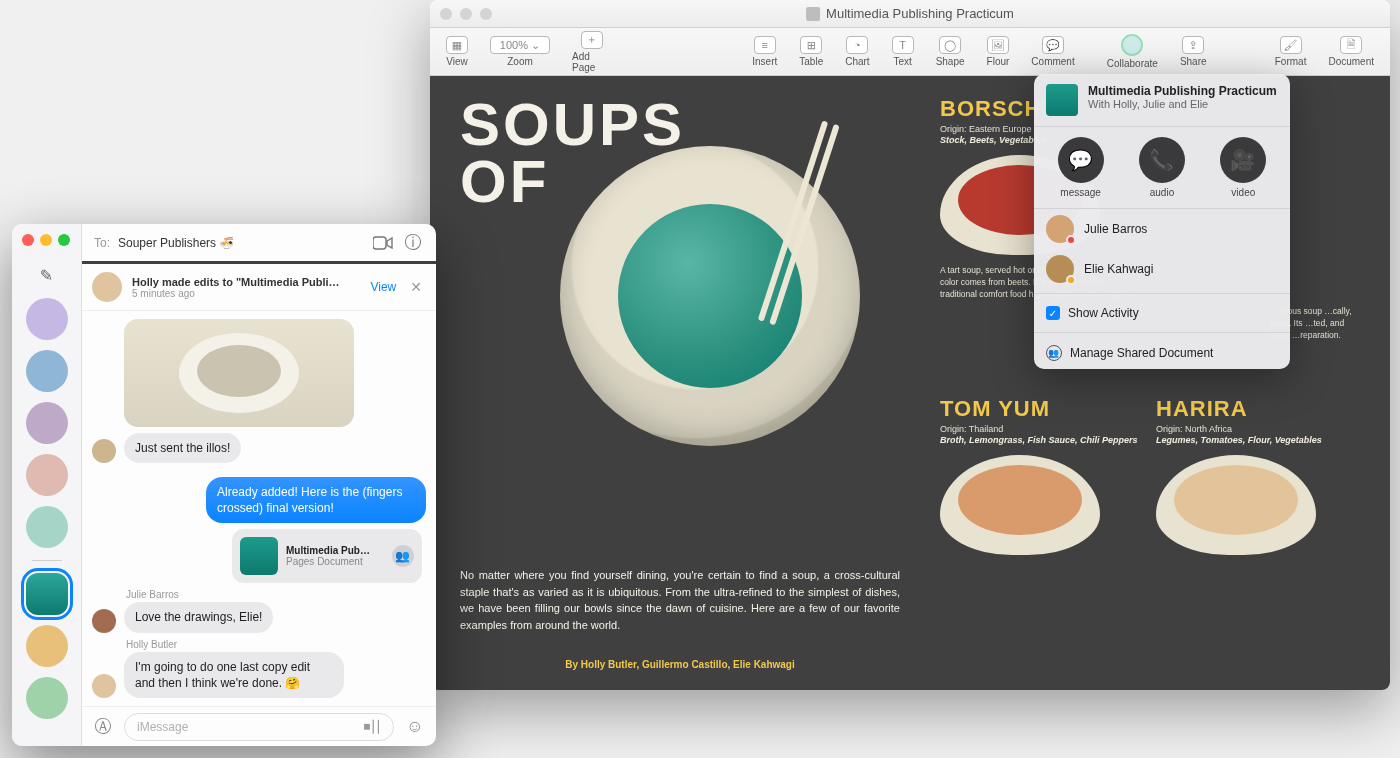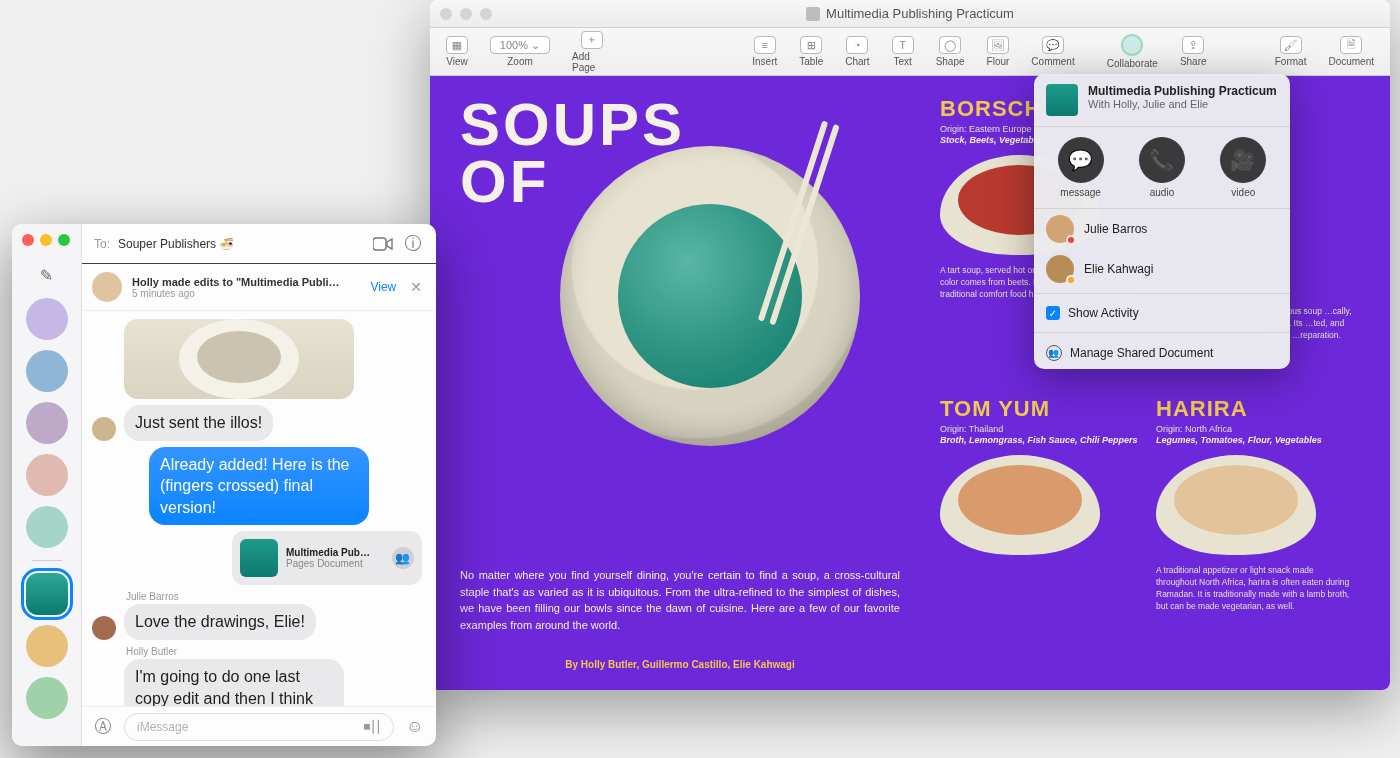--- a/index.html
+++ b/index.html
@@ -15,21 +15,21 @@
 .doc-icon { width: 14px; height: 14px; background:#bdbdbd; border-radius:2px; display:inline-block; }
 
 .pages-toolbar { height: 48px; background: linear-gradient(#f7f7f7,#eee); border-bottom: 1px solid #ccc; display: flex; align-items: center; padding: 0 10px; gap: 10px; font-size: 10px; color: #555; }
 .tool { display: flex; flex-direction: column; align-items: center; gap: 2px; padding: 0 6px; }
 .tool-icon { width: 22px; height: 18px; border: 1px solid #b8b8b8; border-radius: 4px; background:#fff; display:flex; align-items:center; justify-content:center; font-size:11px; color:#888; }
 .tool.zoom .tool-icon { width: 60px; }
 .toolbar-spacer { flex: 1; }
 .avatar-dot { width:22px; height:22px; border-radius:50%; background:#cfeaea; border:2px solid #9db; }
 
 .pages-canvas { position: absolute; top: 76px; left: 0; right: 0; bottom: 0; background:#fff; overflow:hidden; }
-.doc-page { position:absolute; left:0; top:0; right:0; bottom:0; background:#6d28d9; padding:20px 30px; color:#fff; }
+.doc-page { position:absolute; left:0; top:0; right:0; bottom:0; background:#404040; padding:20px 30px; color:#fff; }
 .soups-title { font-family: Futura, "Arial Black", sans-serif; font-weight: 900; font-size: 60px; line-height: .95; color:#f4f1e9; letter-spacing: 3px; }
 .soup-bowl-main { position:absolute; left:130px; top:70px; width:300px; height:300px; border-radius:50%; background: radial-gradient(circle at 45% 40%, #e8e2d0 0 50%, #d9d4c2 51% 70%, #c9c3af 71% 100%); box-shadow: inset 0 -10px 30px rgba(0,0,0,.2); }
 .soup-center { position:absolute; left:58px; top:58px; width:184px; height:184px; border-radius:50%; background: radial-gradient(circle at 38% 32%, #59b6a6, #2a8f7d 60%, #0d7a6e 100%); }
 .chopsticks { position:absolute; left:230px; top:-30px; width:6px; height:210px; background:#ece6d4; transform:rotate(18deg); border-radius:4px; box-shadow: 12px 0 0 #ece6d4; }
 .doc-body { position:absolute; left:30px; bottom:18px; width:440px; font-size:11px; line-height:1.5; color:#f4f1e9; text-align:justify; }
 .byline { color:#f2c94c; font-size:10px; margin-top:24px; font-weight:600; text-align:center; }
 
 .recipe { position:absolute; width:200px; }
 .recipe h3 { font-family: Futura, "Arial Black", sans-serif; color:#f2c94c; font-size:22px; font-weight:900; letter-spacing:1px; }
 .recipe .origin { font-size:9px; color:#e4e0d2; margin-top:2px; }
@@ -63,38 +63,38 @@
 .messages-window { position:absolute; left:12px; top:224px; width:424px; height:522px; background:#fdfdfd; border-radius:10px; box-shadow: 0 20px 60px rgba(0,0,0,.45); overflow:hidden; display:flex; }
 .msg-sidebar { width:70px; background:#f5f5f7; border-right:1px solid #e0e0e0; display:flex; flex-direction:column; align-items:center; padding:8px 0; gap:10px; }
 .msg-traffic { display:flex; gap:6px; padding:2px 0 6px; align-self:flex-start; margin-left:10px; }
 .msg-traffic .tl.close{background:#ff5f57;} .msg-traffic .tl.min{background:#febc2e;} .msg-traffic .tl.max{background:#28c840;}
 .compose-icon { width:26px; height:26px; color:#666; display:flex; align-items:center; justify-content:center; font-size:16px; }
 .sb-avatar { width:42px; height:42px; border-radius:50%; background:#ccc; }
 .sb-avatar.selected { outline:3px solid #0a84ff; outline-offset:2px; border-radius:12px; }
 .sb-sep { width:30px; height:1px; background:#d0d0d0; margin:2px 0; }
 
 .msg-main { flex:1; display:flex; flex-direction:column; }
-.msg-header { height:40px; border-bottom:1px solid #404040; display:flex; align-items:center; padding:0 12px; gap:8px; font-size:12px; color:#888; }
+.msg-header { height:40px; border-bottom:3px solid #404040; display:flex; align-items:center; padding:0 12px; gap:8px; font-size:12px; color:#888; }
 .msg-header .to-label { color:#999; }
 .msg-header .to-name { color:#333; }
 .msg-header-spacer { flex:1; }
 .hdr-icon { width:22px; height:22px; color:#777; font-size:17px; display:flex; align-items:center; justify-content:center; }
 
 .sys-banner { display:flex; align-items:center; padding:8px 10px; gap:10px; border-bottom:1px solid #eee; }
 .sys-avatar { width:30px; height:30px; border-radius:50%; background:#e0c4a0; flex-shrink:0; }
 .sys-text { flex:1; font-size:11px; }
 .sys-text .t { font-weight:600; color:#333; white-space:nowrap; overflow:hidden; text-overflow:ellipsis; max-width:210px; }
 .sys-text .s { color:#999; font-size:10px; }
 .sys-view { color:#0a84ff; font-size:12px; font-weight:500; }
 .sys-close { color:#999; font-size:14px; padding:0 4px; }
 
 .msg-scroll { flex:1; padding:8px 10px; overflow:hidden; display:flex; flex-direction:column; gap:6px; }
 .msg-row { display:flex; gap:8px; align-items:flex-end; }
-.msg-row.right { justify-content:center; }
-.bubble { max-width:220px; padding:7px 11px; border-radius:16px; font-size:16px; line-height:1.35; }
+.msg-row.right { justify-content:flex-end;margin-top:8px; }
+.bubble { max-width:220px; padding:7px 11px; border-radius:16px; font-size:12px; line-height:1.35; }
 .bubble.gray { background:#e9e9eb; color:#222; }
 .bubble.blue { background:#1e90ff; background:linear-gradient(#3494ff,#0a84ff); color:#fff; }
 .msg-avatar { width:24px; height:24px; border-radius:50%; background:#cdb58e; flex-shrink:0; }
 .sender-name { font-size:10px; color:#999; margin-left:34px; margin-bottom:-4px; }
 
 .attach-img { width:230px; height:120px; border-radius:14px; background:linear-gradient(#e8e2d0,#d9d4c2); align-self:flex-start; margin-left:32px; display:flex; align-items:center; justify-content:center; }
 .attach-bowl { width:120px; height:80px; border-radius:50%; background:#f4f1e9; position:relative; }
 .attach-bowl::after { content:""; position:absolute; left:18px; top:12px; width:84px; height:52px; border-radius:50%; background:#c9c3af; }
 
 .attach-card { align-self:flex-end; width:190px; background:#e9e9eb; border-radius:12px; padding:8px; display:flex; gap:8px; align-items:center; margin-right:4px; }
@@ -225,21 +225,20 @@
         <div class="origin">Origin: Thailand</div>
         <div class="ing">Broth, Lemongrass, Fish Sauce, Chili Peppers</div>
         <div class="bowl tom"></div>
       </div>
 
       <div class="recipe" style="left:726px; top:320px;">
         <h3>HARIRA</h3>
         <div class="origin">Origin: North Africa</div>
         <div class="ing">Legumes, Tomatoes, Flour, Vegetables</div>
         <div class="bowl beige"></div>
-        <div class="desc">A traditional appetizer or light snack made throughout North Africa, harira is often eaten during Ramadan. It is traditionally made with a lamb broth, but can be made vegetarian, as well.</div>
       </div>
     </div>
   </div>
 
   <div class="collab-popover">
     <div class="collab-head">
       <div class="collab-thumb"></div>
       <div>
         <div class="collab-title">Multimedia Publishing Practicum</div>
         <div class="collab-sub">With Holly, Julie and Elie</div>

